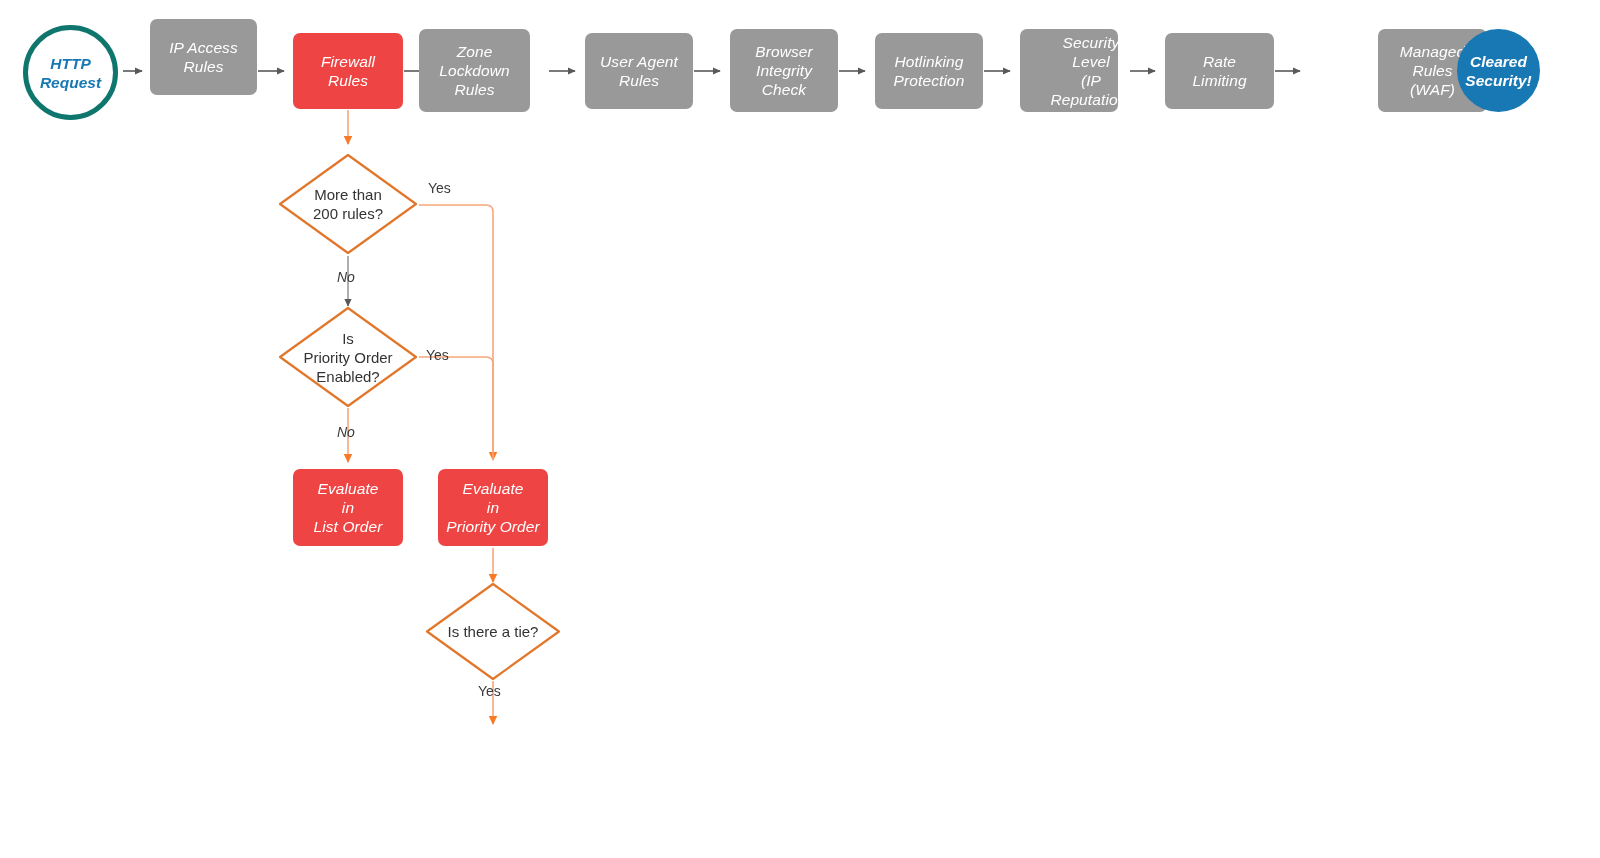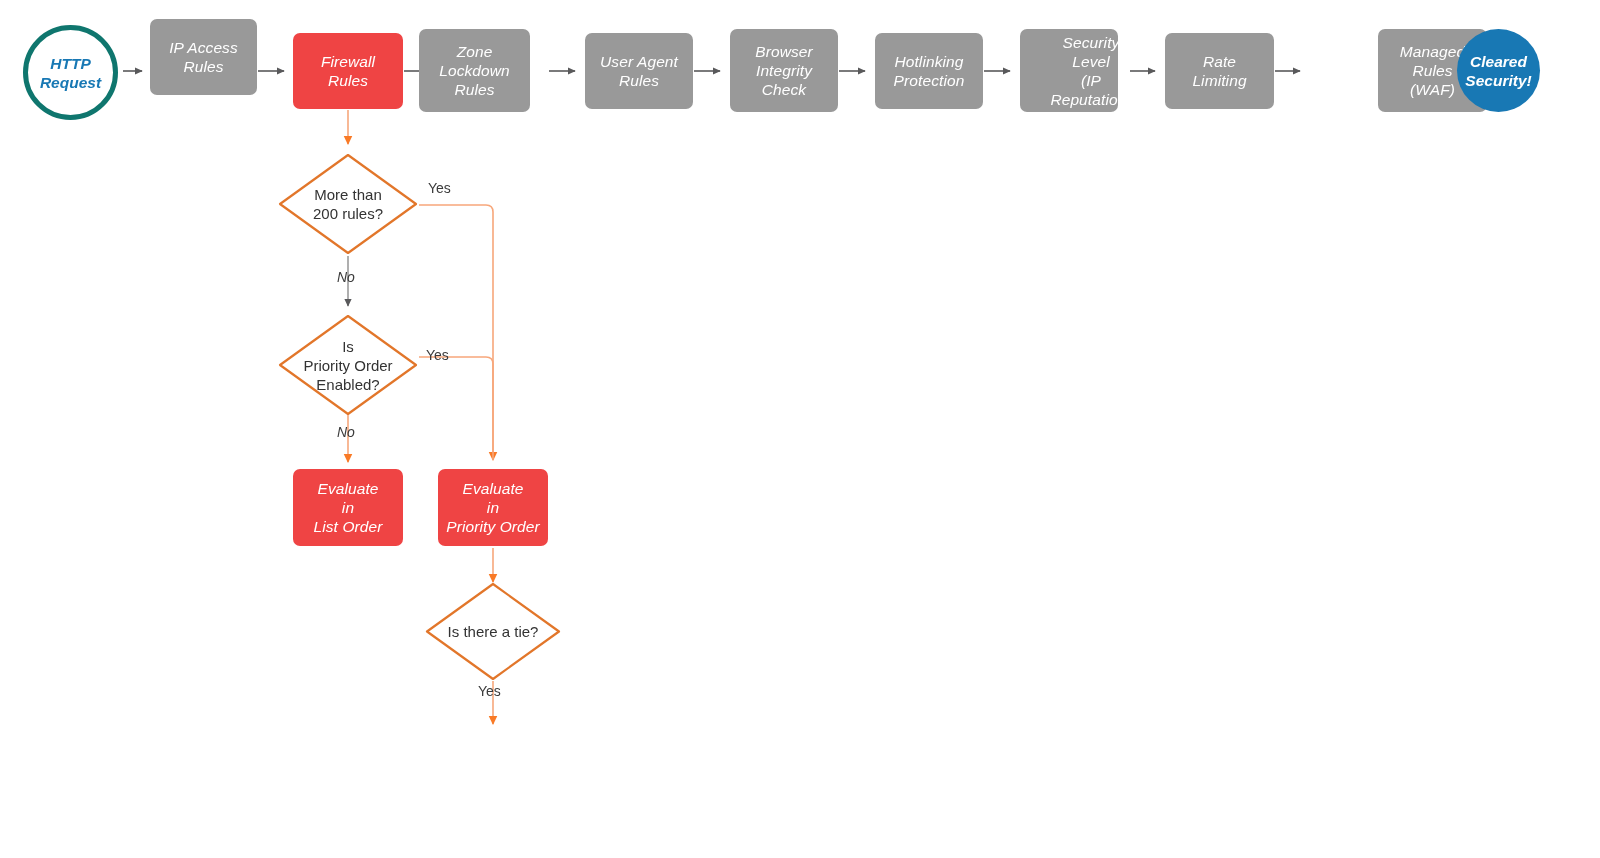--- a/index.html
+++ b/index.html
@@ -227,21 +227,21 @@
   </div>
 
   <div class="decision" style="left:278px; top:153px; width:140px; height:102px;">
     <svg class="shape" width="140" height="102" viewBox="0 0 140 102" xmlns="http://www.w3.org/2000/svg">
       <path d="M70,2 L138,51 L70,100 L2,51 Z" fill="#ffffff" stroke="#E2762A" stroke-width="2.2" stroke-linejoin="round"></path>
     </svg>
     <span class="label">More than
 200 rules?</span>
   </div>
 
-  <div class="decision" style="left:278px; top:314px; width:140px; height:102px;">
+  <div class="decision" style="left:278px; top:306px; width:140px; height:102px;">
     <svg class="shape" width="140" height="102" viewBox="0 0 140 102" xmlns="http://www.w3.org/2000/svg">
       <path d="M70,2 L138,51 L70,100 L2,51 Z" fill="#ffffff" stroke="#E2762A" stroke-width="2.2" stroke-linejoin="round"></path>
     </svg>
     <span class="label">Is
 Priority Order
 Enabled?</span>
   </div>
 
   <div class="decision" style="left:425px; top:582px; width:136px; height:99px;">
     <svg class="shape" width="136" height="99" viewBox="0 0 136 99" xmlns="http://www.w3.org/2000/svg">

